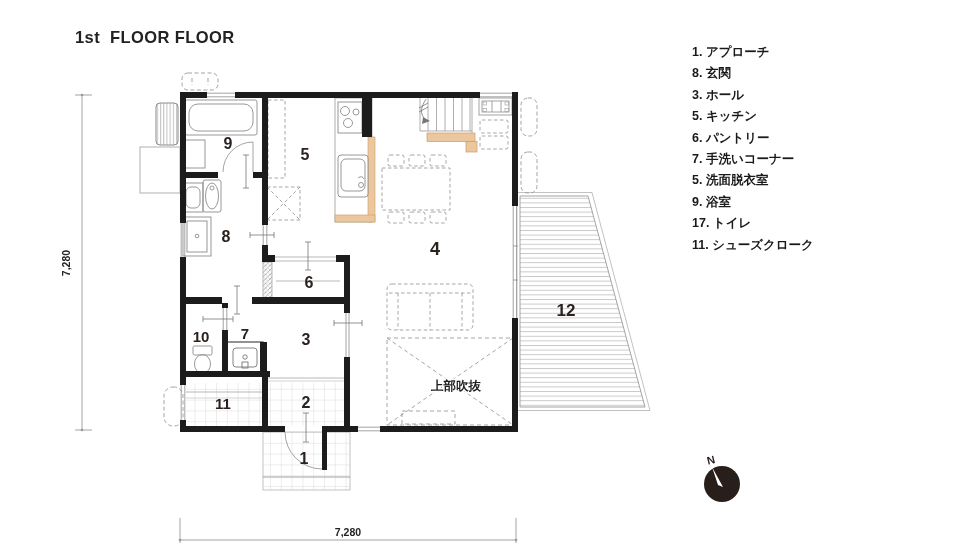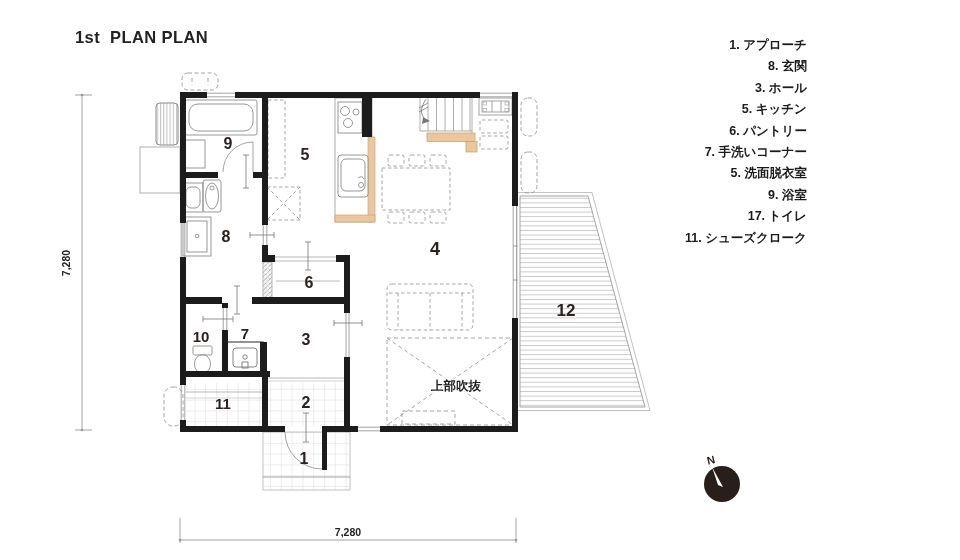--- a/index.html
+++ b/index.html
@@ -1,31 +1,31 @@
 <!DOCTYPE html>
 <html><head>
 <meta charset="utf-8">
 <style>
   html,body{margin:0;padding:0;background:#ffffff;}
   body{width:960px;height:560px;position:relative;overflow:hidden;
        font-family:"Liberation Sans","DejaVu Sans",sans-serif;color:#1c1c1c;}
   .page-title{position:absolute;left:75px;top:28px;font-size:16.5px;font-weight:700;
        letter-spacing:.4px;color:#222;white-space:pre;}
   .legend{position:absolute;left:684px;top:34px;}
-  .legend ul{list-style:none;margin:1px;padding:0;text-align:right;}
+  .legend ul{list-style:none;margin:8px;padding:0;}
   .legend li{font-size:12.5px;font-weight:700;line-height:21.4px;color:#1a1a1a;white-space:pre;}
   svg{position:absolute;left:0;top:0;}
   text{font-family:"Liberation Sans","DejaVu Sans",sans-serif;}
   .roomnum{font-weight:700;fill:#2a221e;}
   .dimtxt{font-weight:700;font-size:10.5px;fill:#222;}
 </style>
 </head>
 <body>
 
-<div class="page-title">1st  PLAN PLAN</div>
+<div class="page-title">1st  FLOOR FLOOR</div>
 
 <div class="legend">
   <ul>
     <li>1. アプローチ</li>
     <li>8. 玄関</li>
     <li>3. ホール</li>
     <li>5. キッチン</li>
     <li>6. パントリー</li>
     <li>7. 手洗いコーナー</li>
     <li>5. 洗面脱衣室</li>

